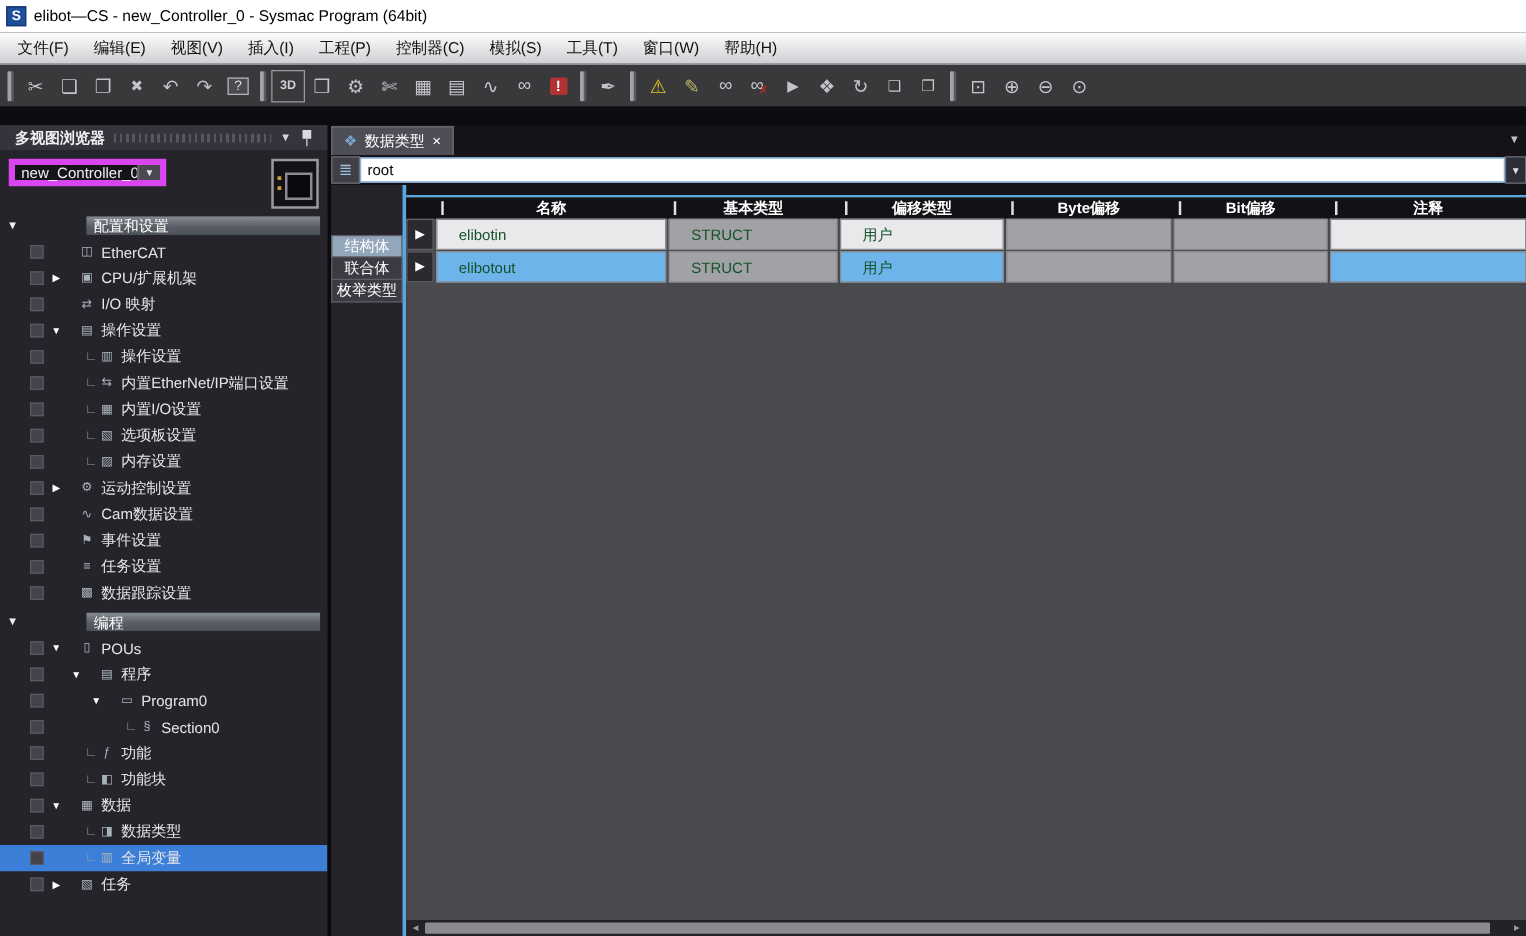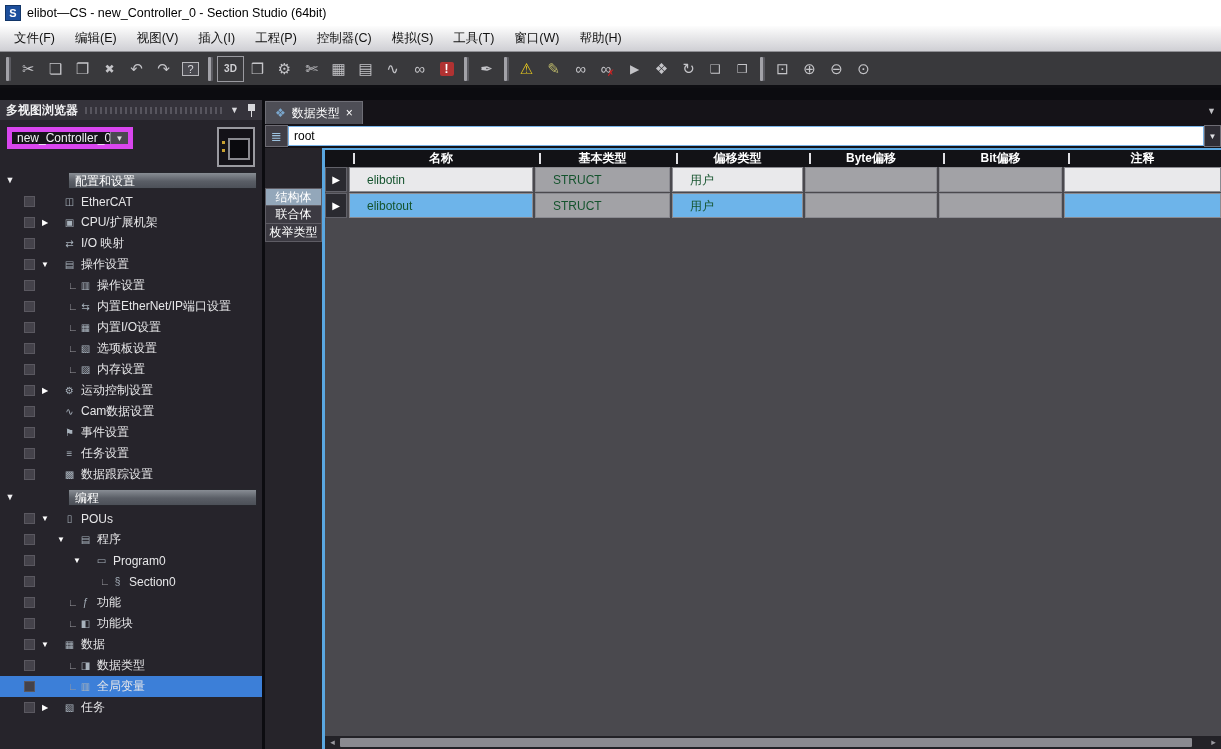--- a/index.html
+++ b/index.html
@@ -29,21 +29,21 @@
   .ticn .redbox { background:#b03232; color:#fff; border-radius:2px; padding:0 5px; font-weight:bold; font-size:12px; }
   .ticn.yellow { color:#e5c71f; }
   .ticn.dimyellow { color:#b8b468; }
   .ticn .redx { color:#cc2222; font-size:9px; margin-left:-4px; margin-top:8px; }
   .ticn.txt3d { font-size:10px; font-weight:bold; border:1px solid #9a9aa0; padding:1px 2px; color:#d0d0d4; }
   
   .main { position:absolute; top:88px; left:0; right:0; bottom:0; background:#0c0c10; }
   
   .sidebar { position:absolute; top:12px; left:0; width:262px; bottom:0; background:#26242b;
              display:flex; flex-direction:column; overflow:hidden; }
-  .sb-header { height:20px; background:#35333b; display:flex; align-items:center; padding:0 6px;
+  .sb-header { height:20px; background:#35333b; display:flex; align-items:center; padding:0 12px;
                color:#f0f0f2; font-weight:bold; }
   .sb-dots { flex:1; height:7px; margin:0 7px;
              background:repeating-linear-gradient(90deg,#57555e 0 2px,transparent 2px 5px); }
   .sb-caret { color:#d8d8dc; font-size:9px; margin-right:8px; }
   .pin-icon { position:relative; width:9px; height:13px; }
   .pin-icon::before { content:""; position:absolute; left:1px; top:0; width:7px; height:7px; background:#d8d8dc; }
   .pin-icon::after { content:""; position:absolute; left:4px; top:7px; width:1px; height:6px; background:#d8d8dc; }
   .sb-ctrl-row { height:48px; padding:7px 7px 0 7px; display:flex; justify-content:space-between; align-items:flex-start; }
   .ctrl-dd { width:126px; height:22px; background:#16141a; border:5px solid #d946ef; display:flex; align-items:center; }
   .ctrl-dd-label { flex:1; color:#f0f0f2; padding-left:5px; font-size:12px; white-space:nowrap; overflow:hidden; }
@@ -84,21 +84,21 @@
   .root-dd { width:17px; height:22px; background:#2e2c34; border:1px solid #6e6c74; color:#e0e0e4;
              font-size:8px; display:flex; align-items:center; justify-content:center; }
   .content { flex:1; display:flex; min-height:0; }
   .sidetabs { width:57px; background:#26242a; display:flex; flex-direction:column; }
   .stab { height:18px; line-height:17px; text-align:center; color:#fff; background:#3c3a42;
           border:1px solid #5e5c64; border-top:none; cursor:default; }
   .stab:first-child { border-top:1px solid #5e5c64; }
   .stab.selected { background:#93a7ba;margin-top:40px; }
   .vblue { width:3px; background:#5aa7e0; }
   .tablearea { flex:1; background:#4a494e; border-top:2px solid #5aa7e0; position:relative;
-               display:flex; flex-direction:column; min-width:0; }
+               display:flex; flex-direction:column; min-width:0;margin-top:8px; }
   .thead, .trow { display:grid; grid-template-columns:22px 184px 135px 131px 132px 123px minmax(0,1fr); column-gap:2px; }
   .thead { height:17px; background:#121216; }
   .th { position:relative; color:#fff; font-weight:bold; text-align:center; line-height:17px; font-size:12px; }
   .th.tick::before { content:""; position:absolute; left:4px; top:3px; bottom:3px; width:2px; background:#e0e0e4; }
   .trow { height:25px; margin-bottom:1px; }
   .cell { line-height:24px; padding-left:17px; color:#14532d; overflow:hidden; white-space:nowrap; }
   .cell.light { background:#e9e9eb; border:1px solid #8a8a90; }
   .cell.gray  { background:#a2a2a6; border:1px solid #8a8a90; }
   .cell.blue  { background:#6db4ea; border:1px solid #8a8a90; }
   .cell.arrowcell { background:#2a2a30; border:1px solid #62626a; color:#fff; text-align:center;
@@ -109,21 +109,21 @@
   .scroll-arrow { width:15px; text-align:center; color:#9a9aa0; font-size:9px; line-height:13px; }
   .scroll-thumb { flex:1; height:9px; background:#8a8a90; margin-right:14px; border-radius:1px; }
 </style>
 </head>
 <body>
 
 <div id="app">
 
   <div class="titlebar">
     <div class="appicon">S</div>
-    <div class="title-text">elibot—CS - new_Controller_0 - Section Studio (64bit)</div>
+    <div class="title-text">elibot—CS - new_Controller_0 - Sysmac Program (64bit)</div>
   </div>
 
   <div class="menubar">
     <div class="menu-item">文件(F)</div>
     <div class="menu-item">编辑(E)</div>
     <div class="menu-item">视图(V)</div>
     <div class="menu-item">插入(I)</div>
     <div class="menu-item">工程(P)</div>
     <div class="menu-item">控制器(C)</div>
     <div class="menu-item">模拟(S)</div>

